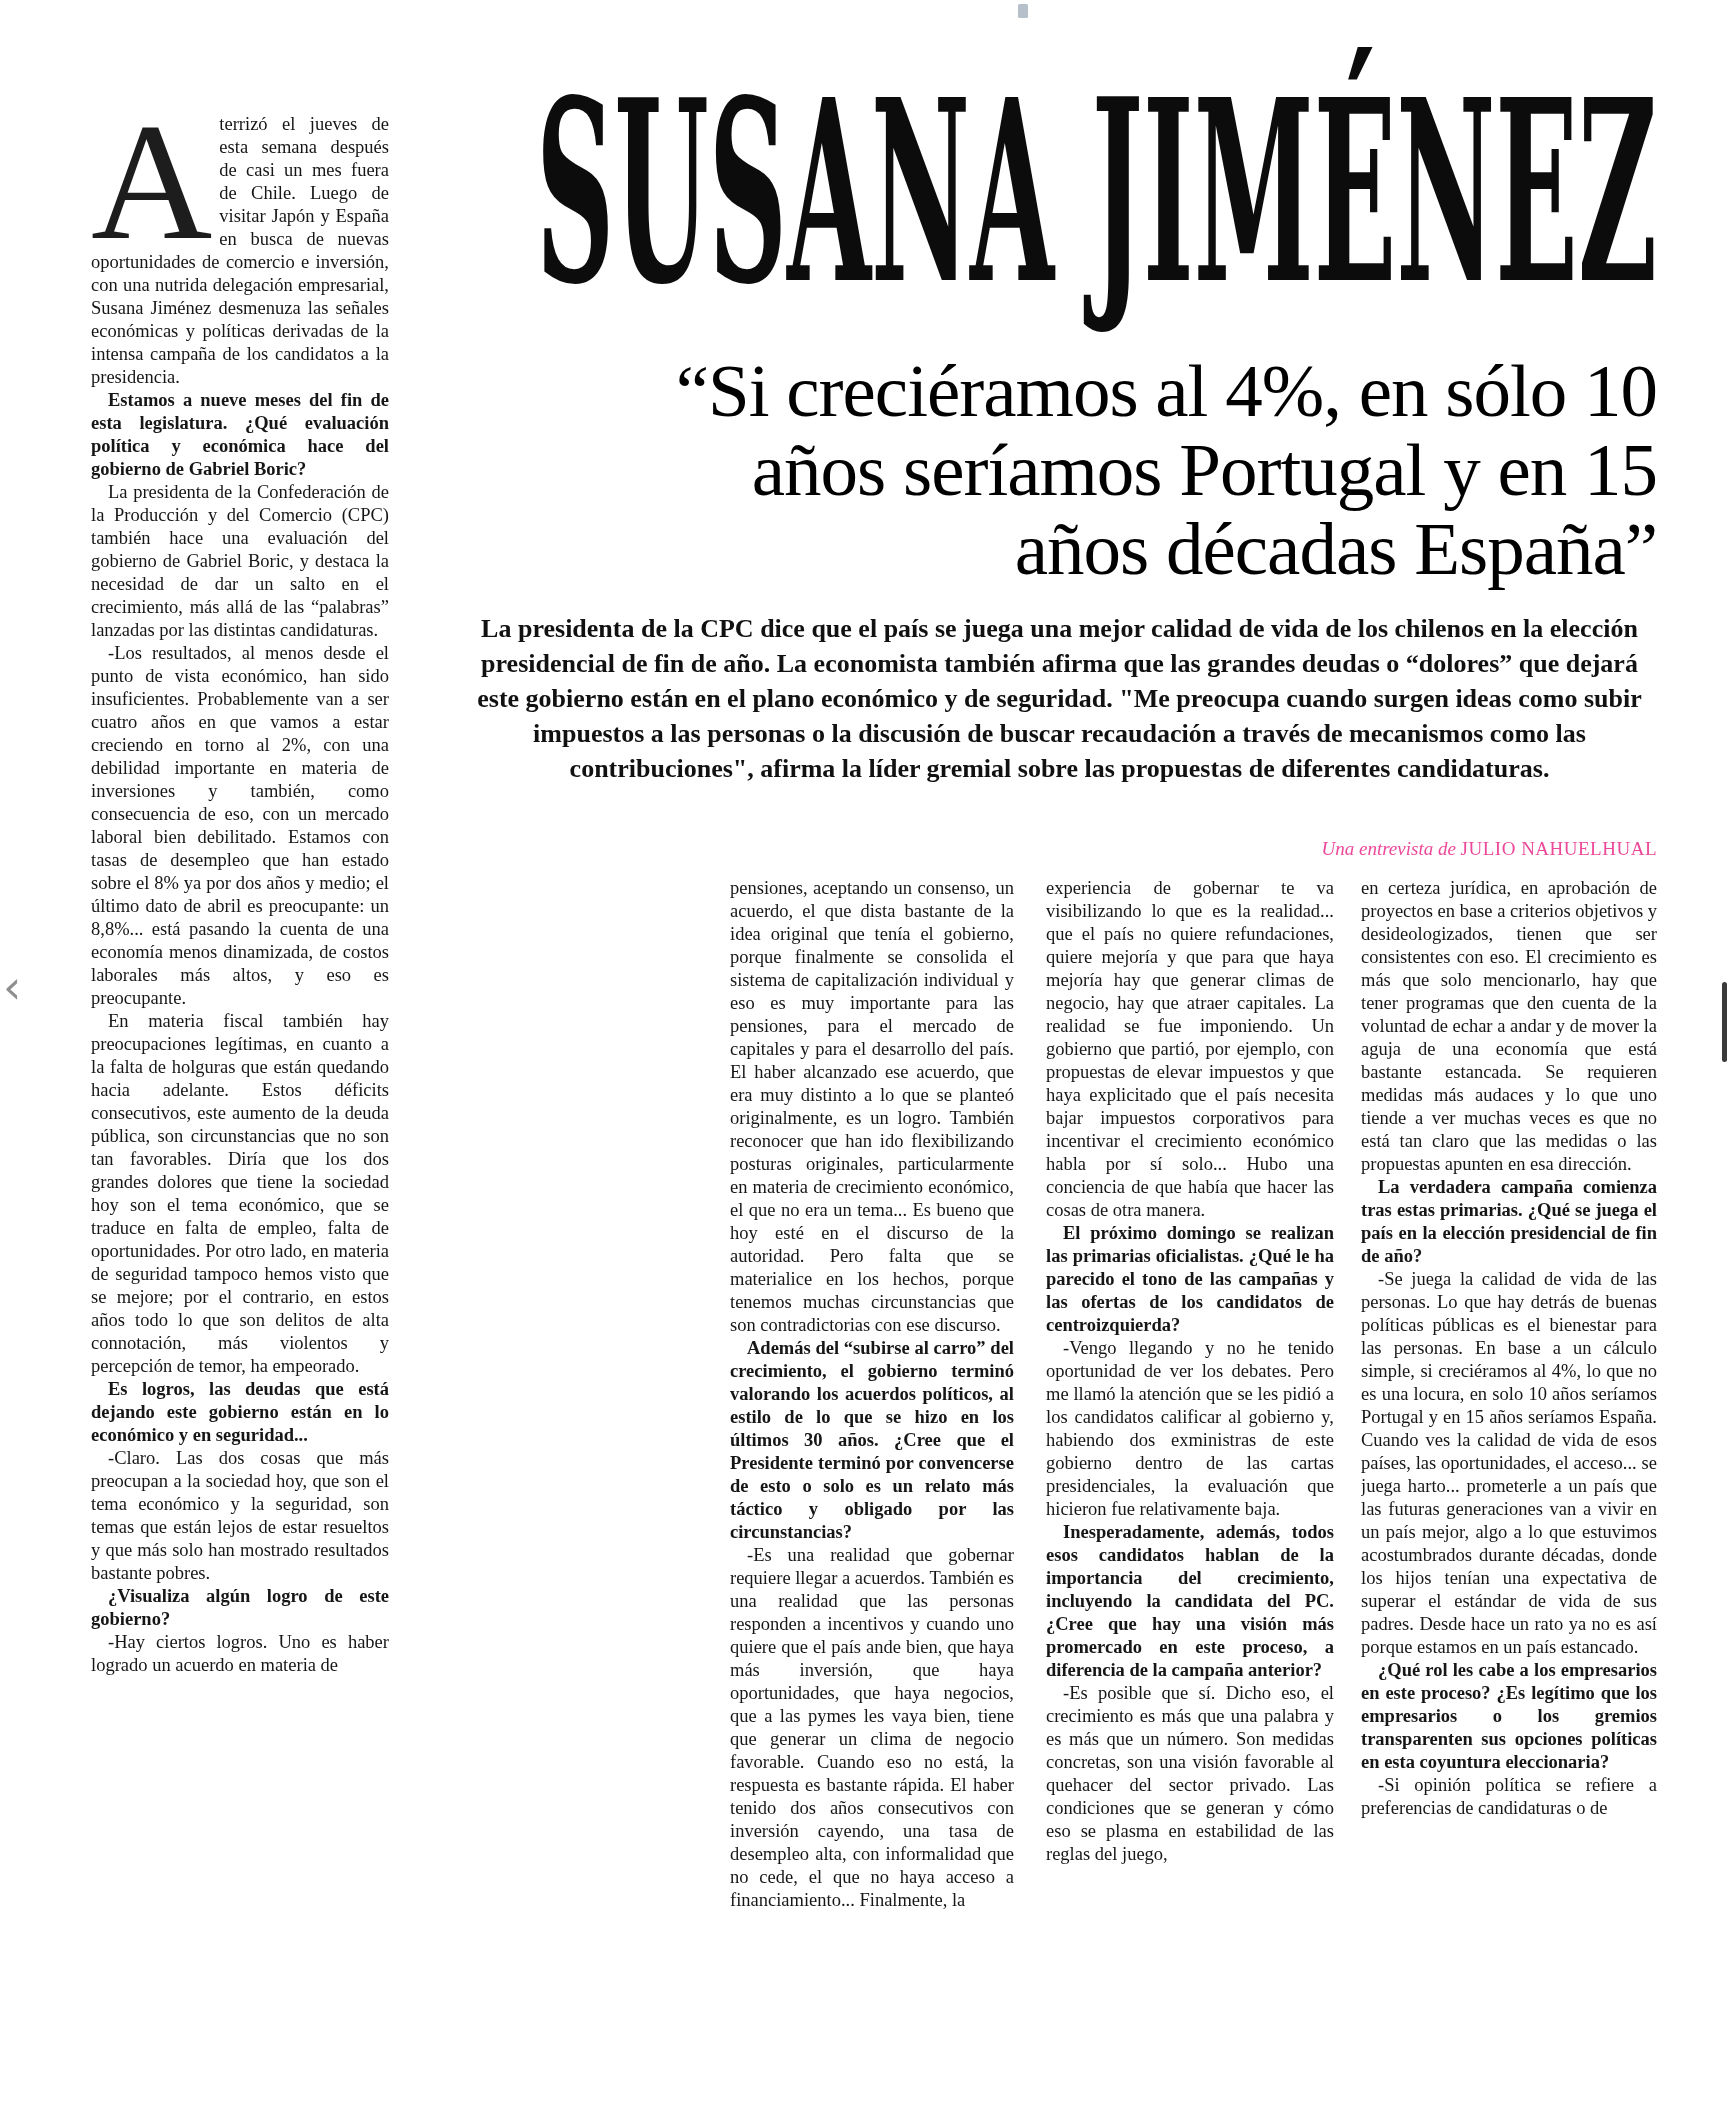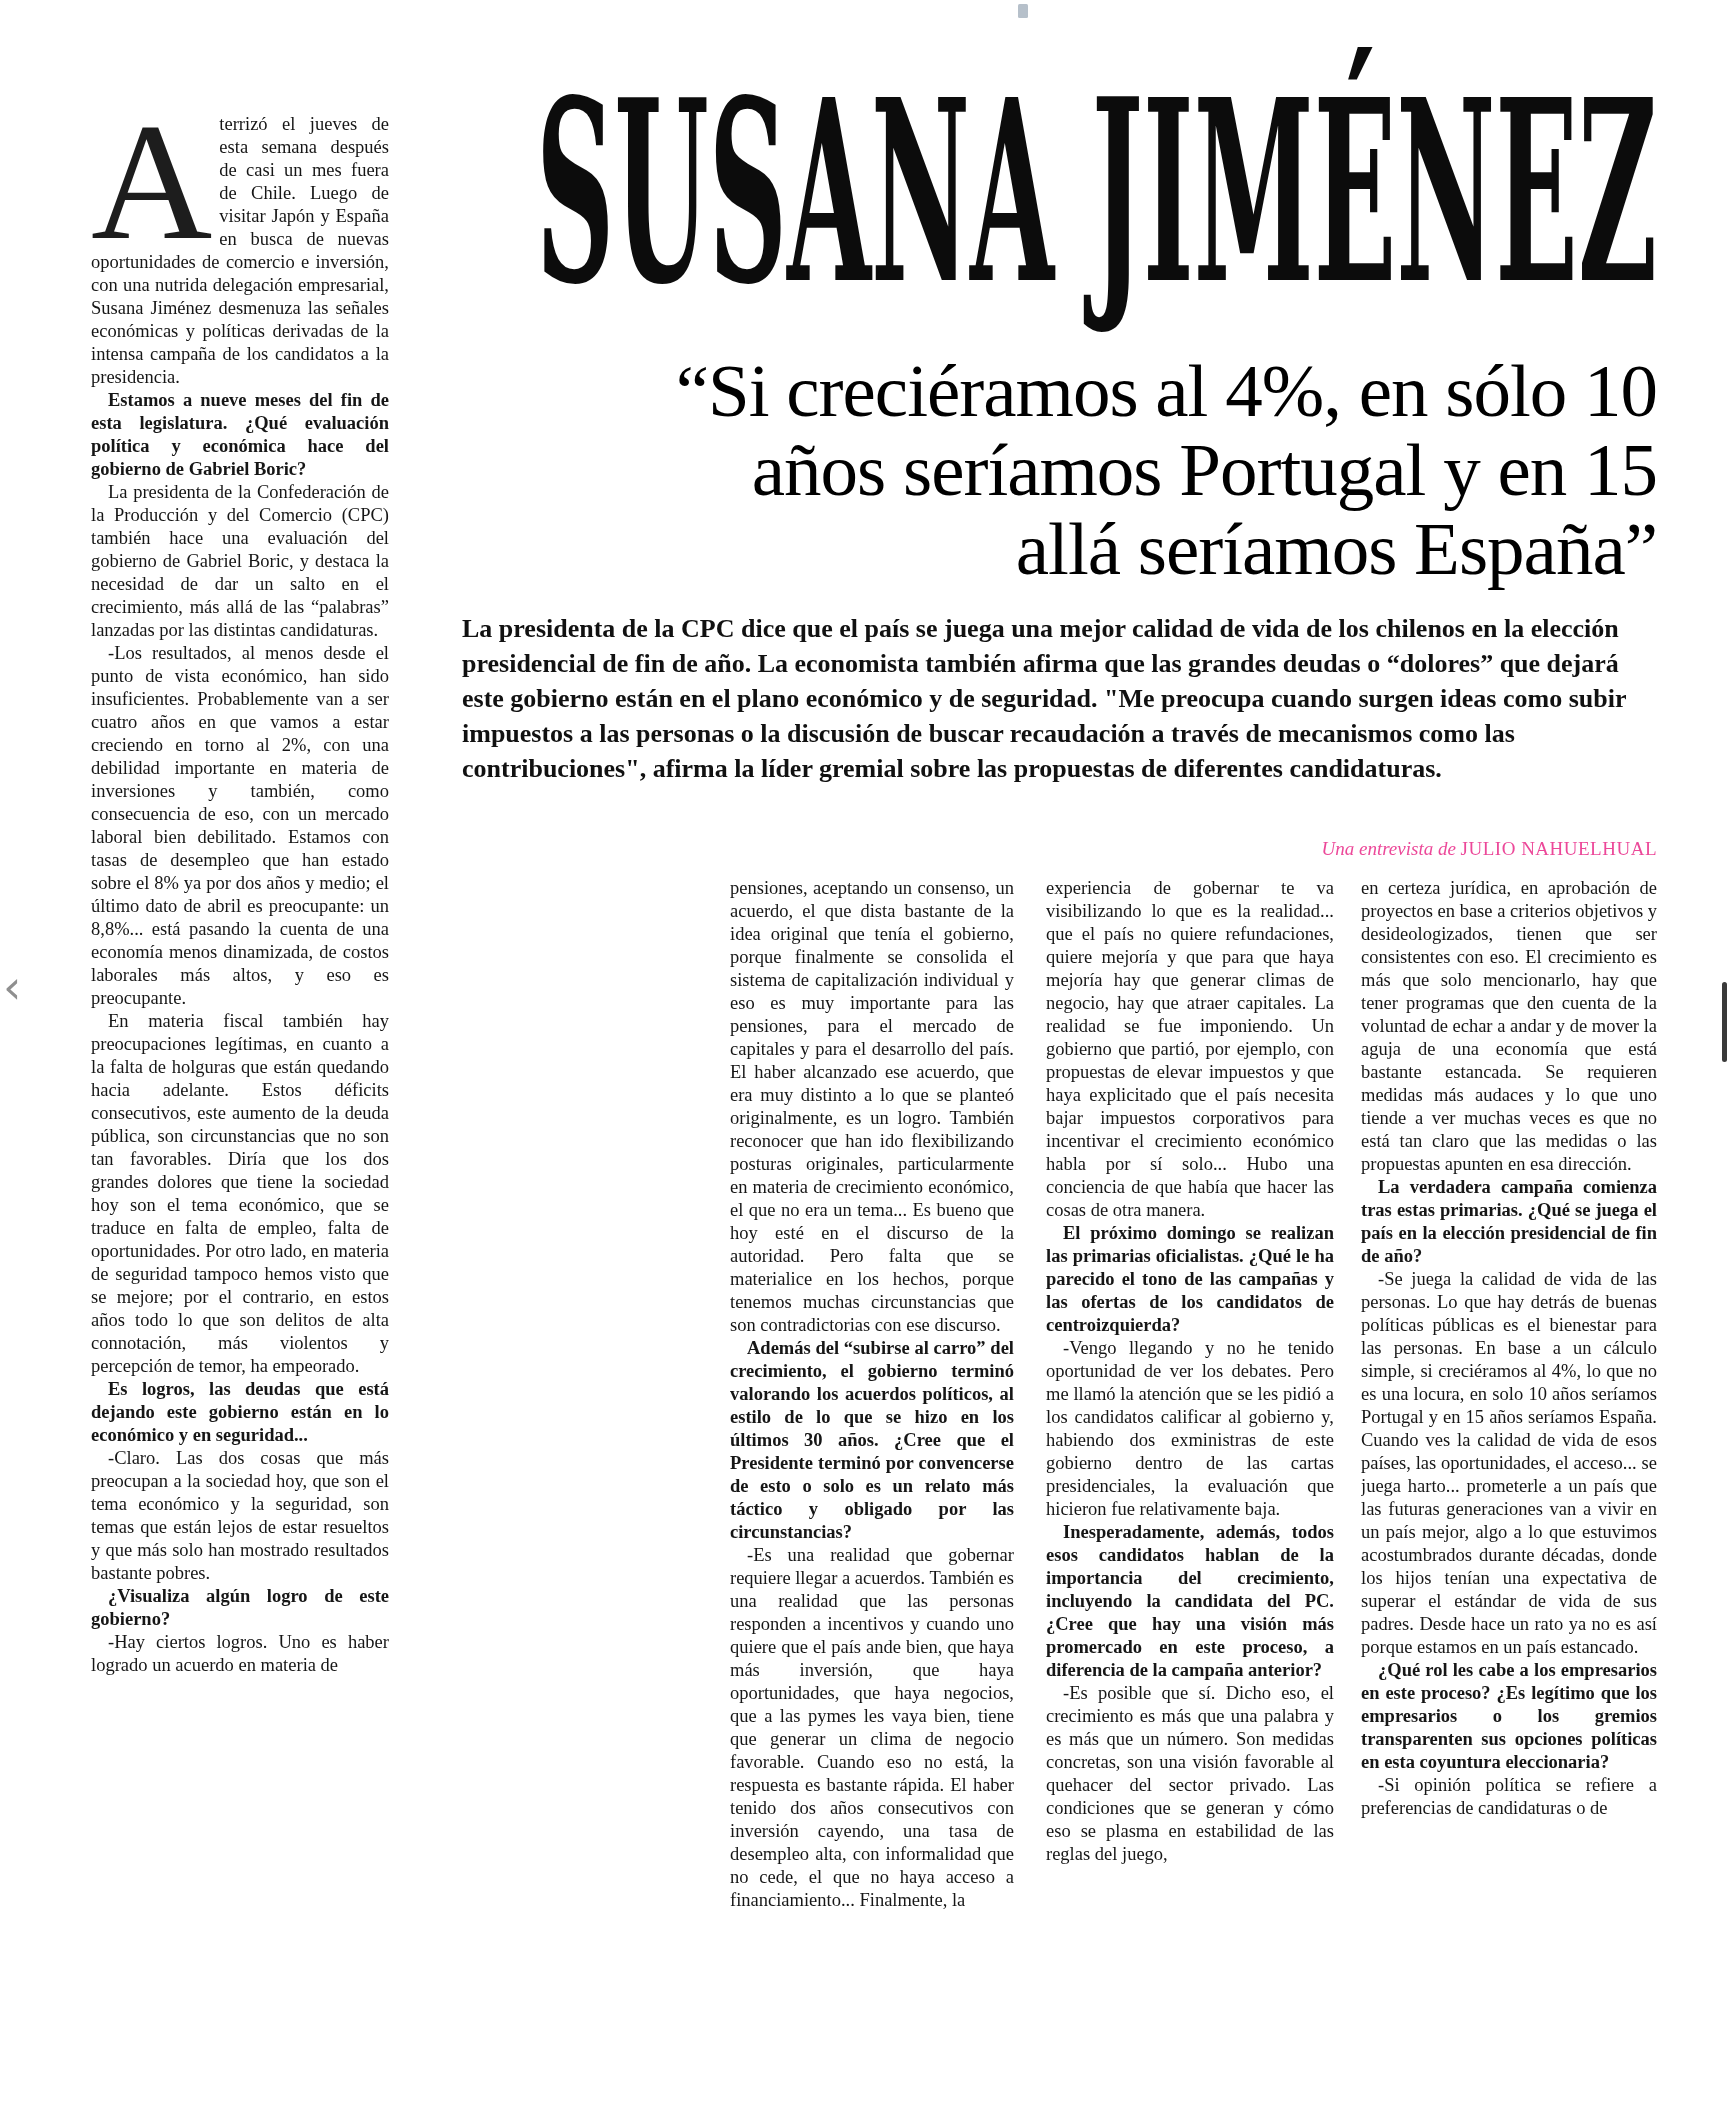--- a/index.html
+++ b/index.html
@@ -15,21 +15,21 @@
 
   
   .headline-svg{position:absolute;left:536px;top:39px;overflow:visible;}
 
   
   .quote{position:absolute;left:462px;top:351px;width:1195px;text-align:right;
          font-size:75px;line-height:79px;color:#000000;letter-spacing:-1px;}
 
   
   .lede{position:absolute;left:462px;top:611px;width:1195px;font-weight:700;
-        font-size:26px;line-height:35px;text-align:left;color:#111;}
+        font-size:26px;line-height:35px;text-align:center;color:#111;}
 
   
   .byline{position:absolute;left:462px;top:838px;width:1195px;text-align:right;font-size:19px;color:#ec4899;}
   .byline .prefix{font-style:italic;}
   .byline .author{font-style:normal;letter-spacing:0.5px;}
 
   
   .col{position:absolute;overflow:hidden;font-size:18.5px;line-height:23px;text-align:justify;}
   .col-1{left:91px;top:113px;width:298px;height:1940px;}
   .col-2{left:730px;top:877px;width:284px;height:1175px;}
@@ -53,21 +53,21 @@
     <div class="scroll-thumb"></div>
   </div>
 
   <svg class="headline-svg" width="1121" height="256" viewBox="0 0 2236 510">
     <text x="2236" y="480" text-anchor="end" textLength="2236" lengthAdjust="spacingAndGlyphs" font-family="DejaVu Serif, serif" font-weight="bold" font-size="500" fill="#0c0c0c">SUSANA JIMÉNEZ</text>
   </svg>
 
   <div class="quote">
     <div>“Si creciéramos al 4%, en sólo 10</div>
     <div>años seríamos Portugal y en 15</div>
-    <div>allá seríamos España”</div>
+    <div>años décadas España”</div>
   </div>
 
   <div class="lede">La presidenta de la CPC dice que el país se juega una mejor calidad de vida de los chilenos en la elección presidencial de fin de año. La economista también afirma que las grandes deudas o “dolores” que dejará este gobierno están en el plano económico y de seguridad. "Me preocupa cuando surgen ideas como subir impuestos a las personas o la discusión de buscar recaudación a través de mecanismos como las contribuciones", afirma la líder gremial sobre las propuestas de diferentes candidaturas.</div>
 
   <div class="byline">
     <span class="prefix">Una entrevista de </span><span class="author">JULIO NAHUELHUAL</span>
   </div>
 
   <div class="col col-1">
       <p class="para dropcap"><span class="dropletter">A</span>terrizó el jueves de esta semana después de casi un mes fuera de Chile. Luego de visitar Japón y España en busca de nuevas oportunidades de comercio e inversión, con una nutrida delegación empresarial, Susana Jiménez desmenuza las señales económicas y políticas derivadas de la intensa campaña de los candidatos a la presidencia.</p>

